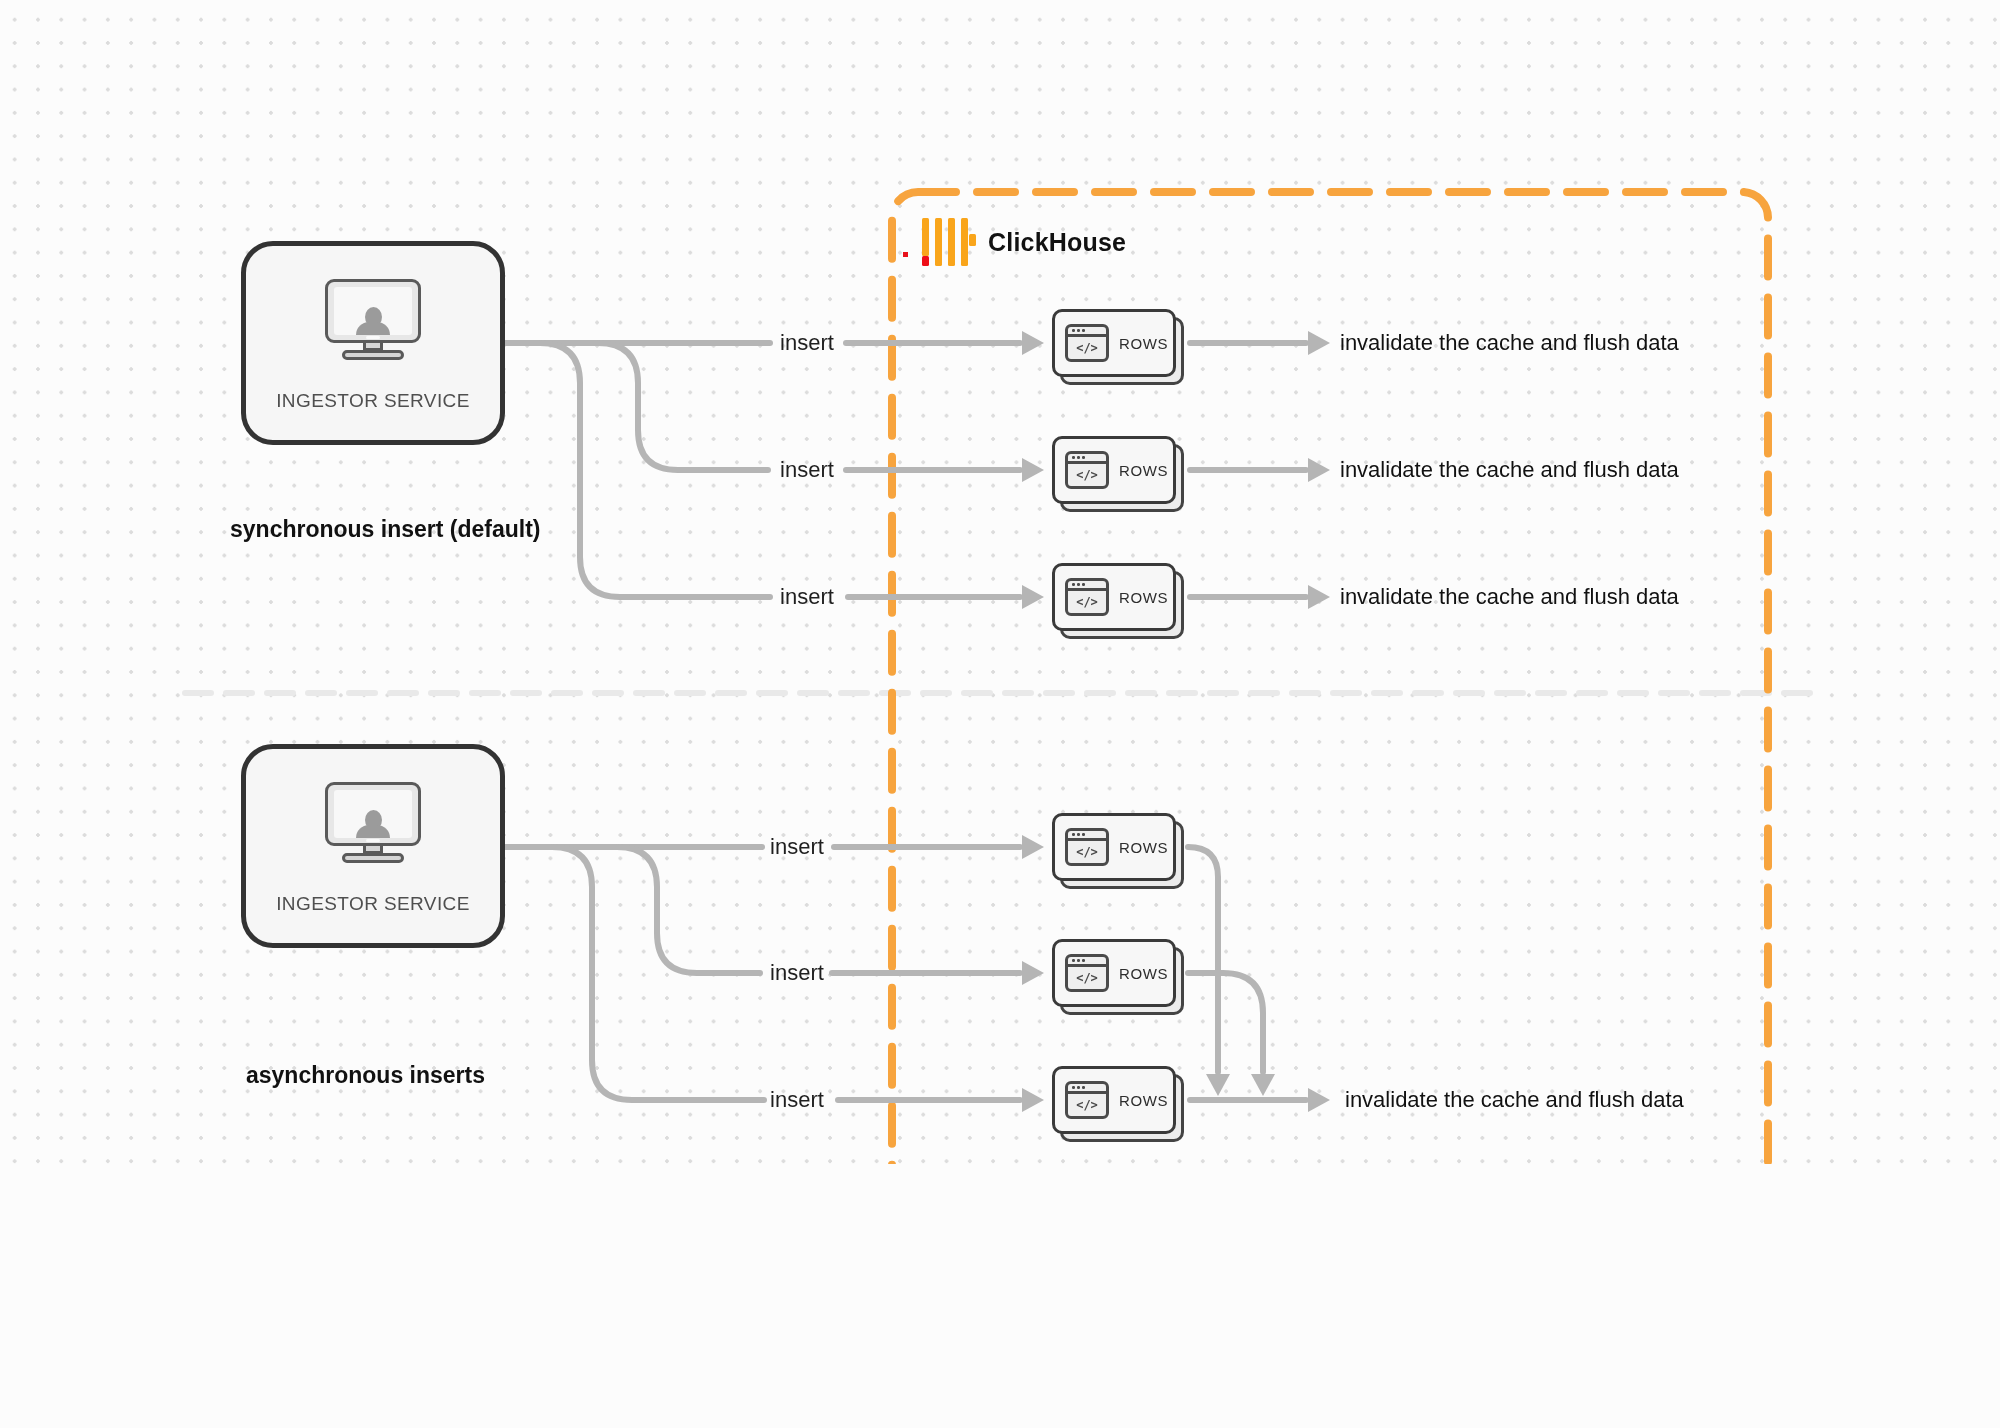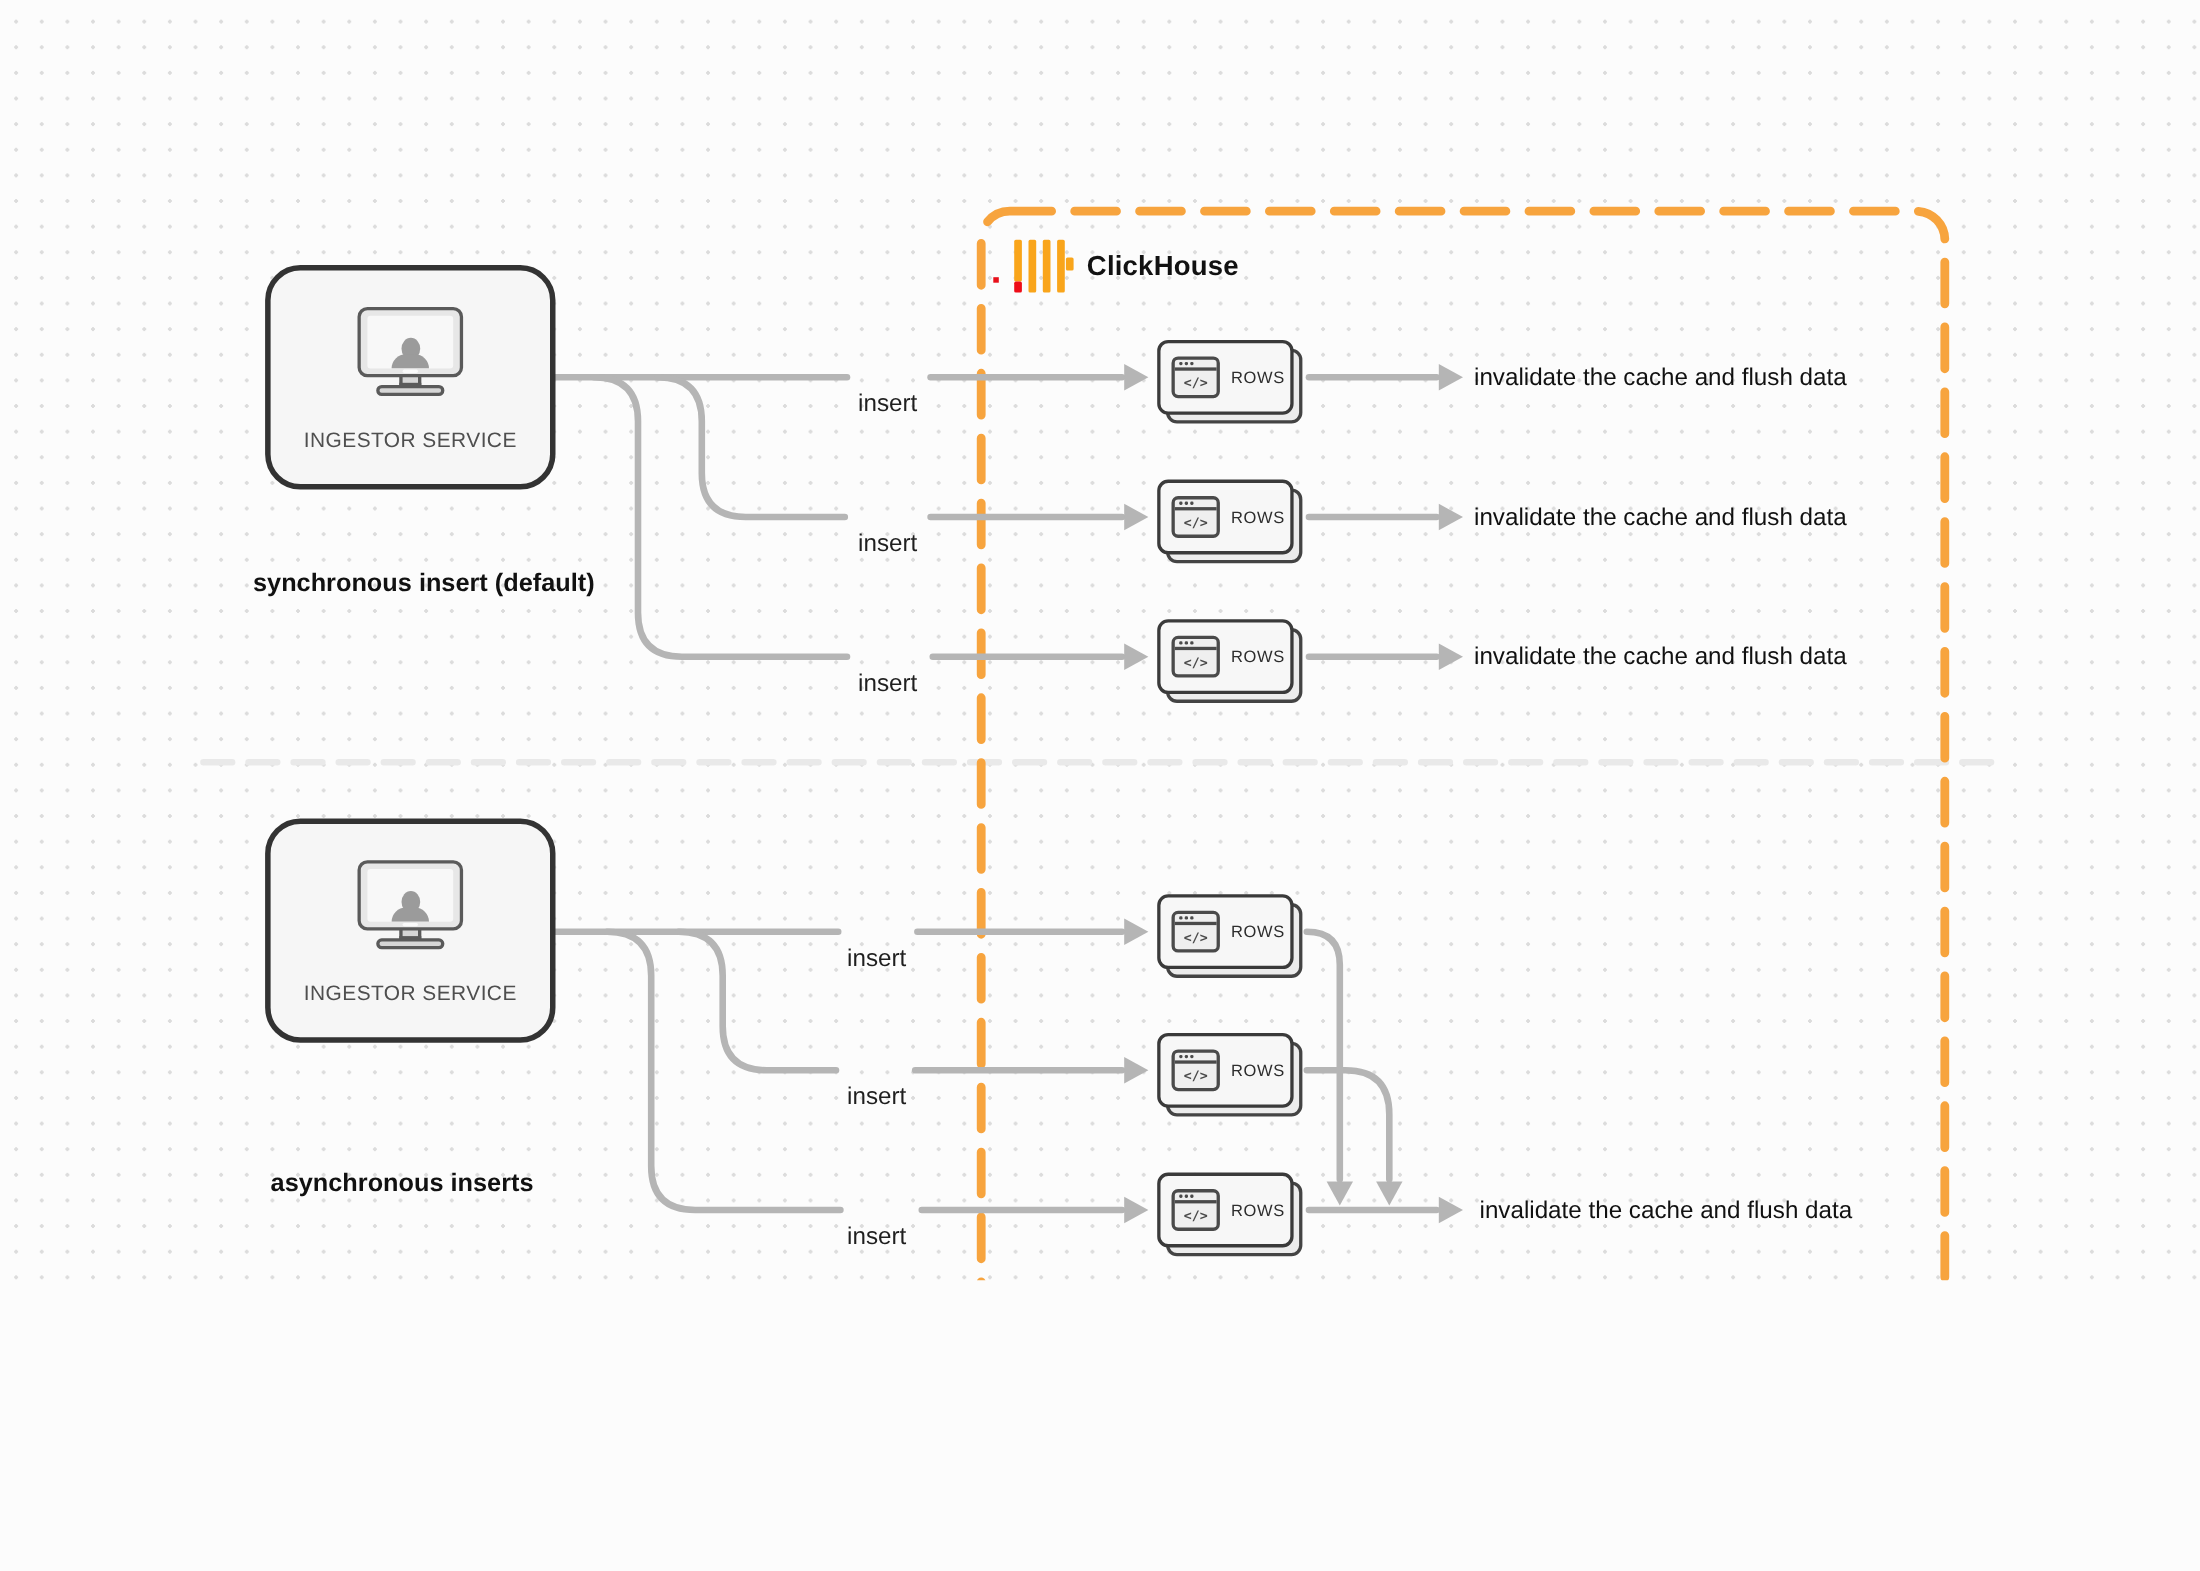--- a/index.html
+++ b/index.html
@@ -29,21 +29,21 @@
   .mbase{width:62px;height:10px;background:#d6d6d6;border:3px solid #5a5a5a;border-radius:5px;
     margin:-1px auto 0;box-sizing:border-box;}
   .ingestor-label{position:absolute;left:0;top:144px;width:100%;text-align:center;
     font-size:19px;color:#4f4f4f;letter-spacing:0.4px;}
 
   
   .caption{position:absolute;font-size:23px;font-weight:700;color:#111;}
 
   
   .insert-label{position:absolute;width:92px;text-align:center;font-size:22px;
-    line-height:32px;color:#1f1f1f;margin-top:24px;}
+    line-height:32px;color:#1f1f1f;}
   .out-label{position:absolute;font-size:22px;line-height:32px;color:#111;}
 
   
   .rows-node{position:absolute;width:124px;height:68px;}
   .rows-back{position:absolute;left:8px;top:8px;width:124px;height:68px;box-sizing:border-box;
     background:#ececec;border:3px solid #444;border-radius:10px;}
   .rows-card{position:absolute;left:0;top:0;width:124px;height:68px;box-sizing:border-box;
     background:#f7f7f7;border:3px solid #3a3a3a;border-radius:10px;
     display:flex;align-items:center;gap:10px;padding:0 10px;}
   .win{box-sizing:border-box;width:44px;height:38px;border:3px solid #4a4a4a;border-radius:6px;

